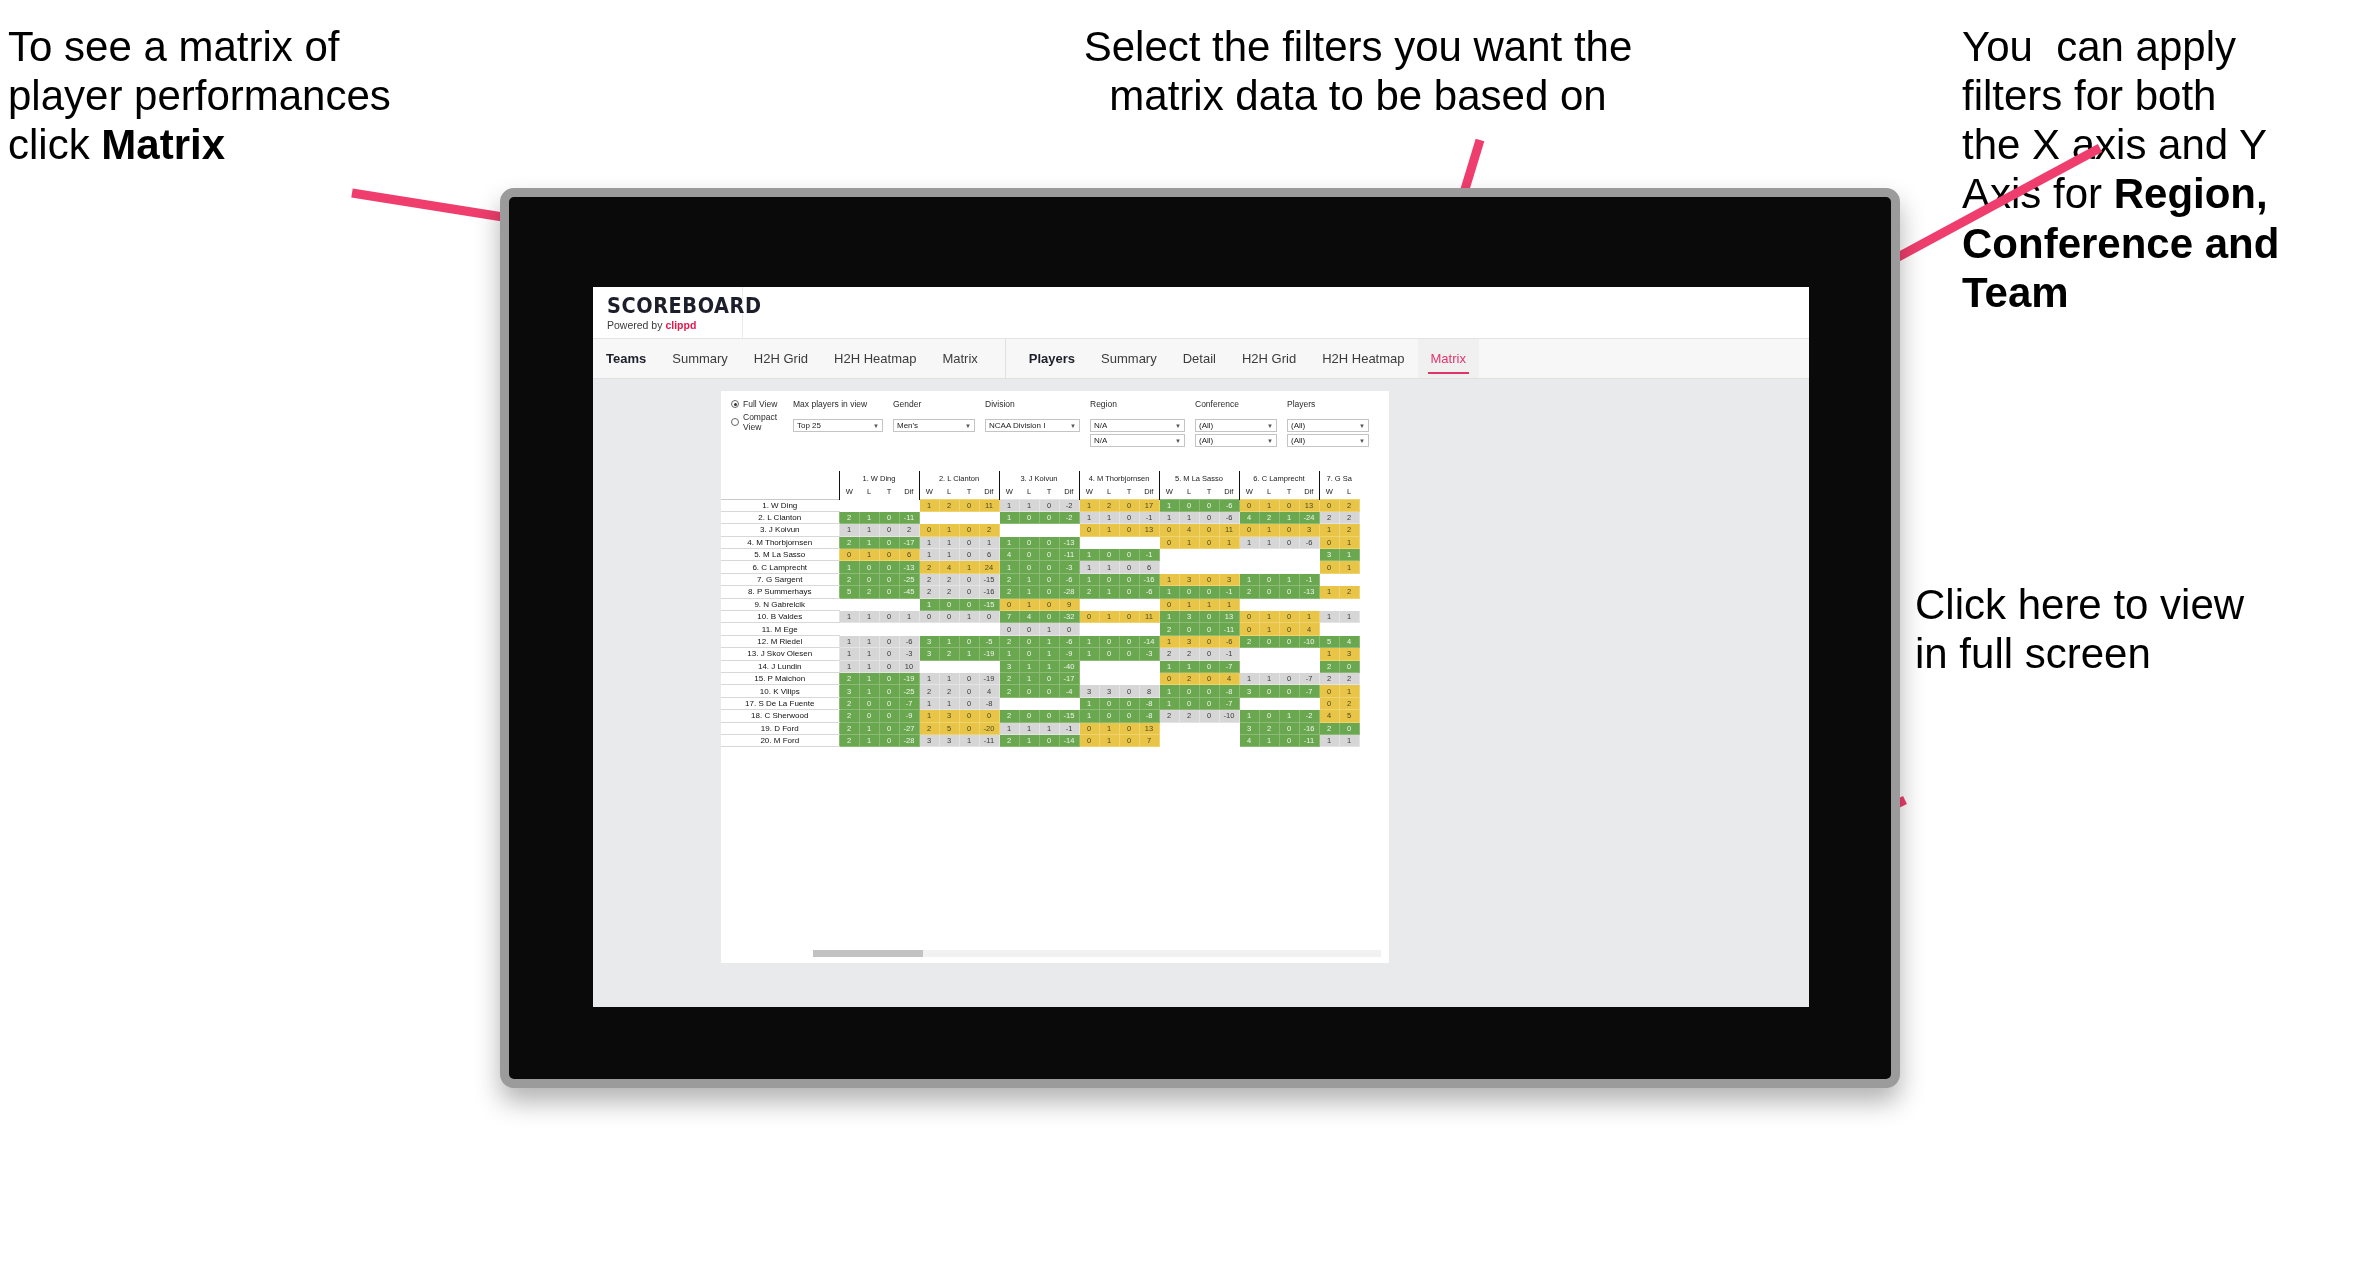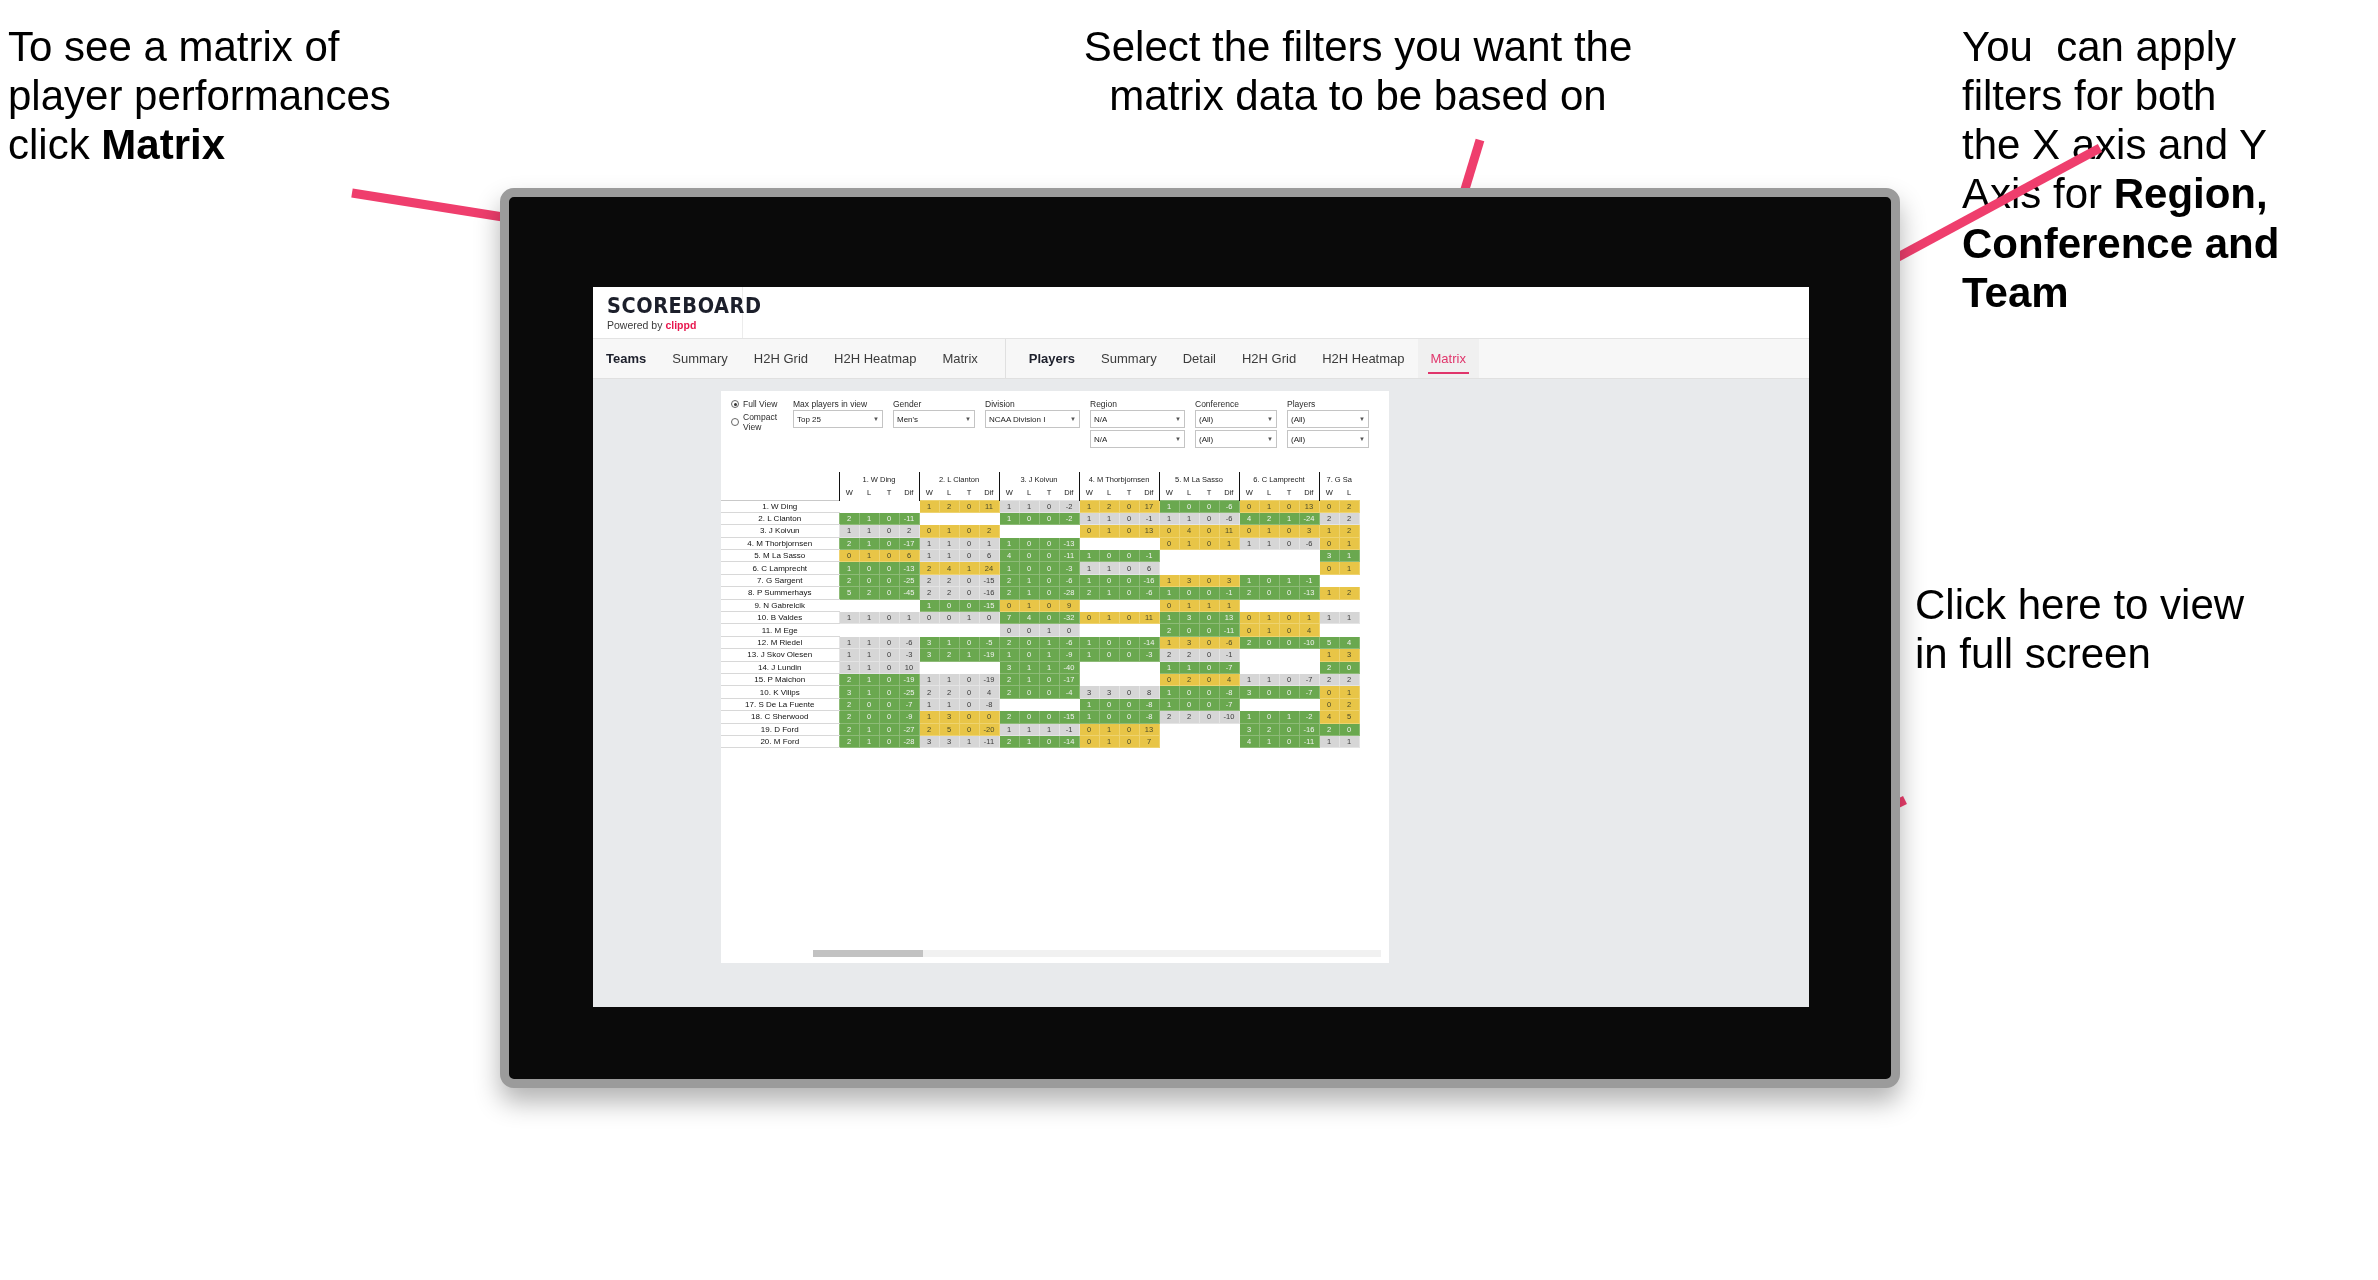--- a/index.html
+++ b/index.html
@@ -102,25 +102,25 @@
   
   .filters { display:flex; padding:8px 10px 4px 10px; font-size:8.5px; color:#2b2b2b; }
   .fcol { margin-right:10px; }
   .fcol.vw { width:70px; }
   .radio-row { display:flex; align-items:center; margin-bottom:3px; }
   .rdot {
     width:8px; height:8px; border:1px solid #666; border-radius:50%;
     margin-right:4px; position:relative; background:#fff; flex:none;
   }
   .rdot.on::after{ content:""; position:absolute; left:1.5px; top:1.5px; width:3px;height:3px;border-radius:50%;background:#333;}
-  .flabel { font-size:8.5px; color:#2b2b2b; margin-bottom:1px; white-space:nowrap;}
+  .flabel { font-size:8.5px; color:#2b2b2b; margin-bottom:10px; white-space:nowrap;}
   .sel-box {
     height:13px; border:1px solid #c4c4c4; background:#fff;
     display:flex; align-items:center; justify-content:space-between;
-    padding:8px 3px; font-size:8px; color:#222; margin-bottom:2px;
+    padding:0 3px; font-size:8px; color:#222; margin-bottom:2px;
   }
   .sel-box .cap { overflow:hidden; white-space:nowrap; }
   .caret { font-size:6px; color:#555; margin-left:3px; }
   .w-top { width:90px; } .w-gen{width:82px;} .w-div{width:95px;}
   .w-reg { width:95px; } .w-conf{width:82px;} .w-play{width:82px;}
 
   
   .mwrap { padding:0 0 0 0; position:relative; }
   table.matrix { border-collapse:collapse; font-size:7.5px; color:#222; table-layout:fixed; }
   table.matrix td, table.matrix th { padding:0; text-align:center; }

